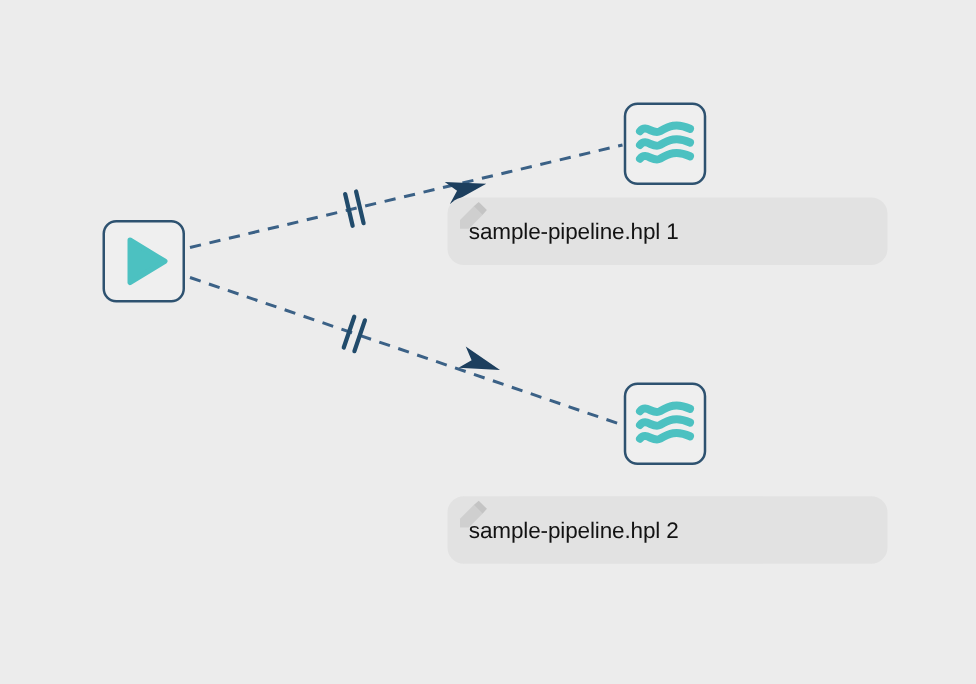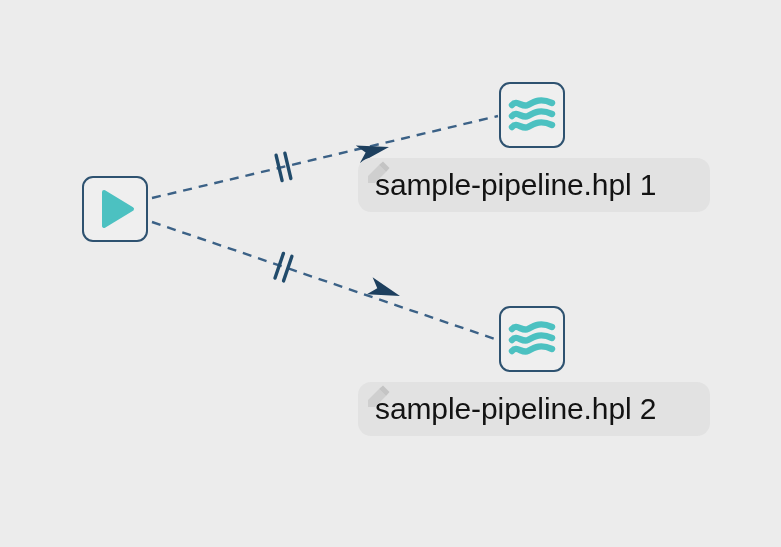--- a/index.html
+++ b/index.html
@@ -51,21 +51,21 @@
     box-sizing: border-box;
     background: #e2e2e2;
     border-radius: 13px;
     display: flex;
     align-items: center;
     padding-left: 17px;
     padding-right: 20px;
     white-space: nowrap;
   }
   .node-label .label-text {
-    font-size: 30px;
+    font-size: 18px;
     color: #131313;
     font-family: "Liberation Sans", sans-serif;
     letter-spacing: -0.1px;
   }
   
   .edit-pencil {
     position: absolute;
     left: 6px;
     top: 3px;
     width: 26px;
@@ -140,21 +140,21 @@
       <svg width="48" height="44" viewBox="0 0 48 44">
         <g fill="none" stroke="#4cc1c1" stroke-width="6.4" stroke-linecap="round" stroke-linejoin="round">
           <path d="M 4 12 C 9 6, 14 15, 20 12 C 27 8, 33 5, 44 10"></path>
           <path d="M 4 23 C 9 17, 14 26, 20 23 C 27 19, 33 16, 44 21"></path>
           <path d="M 4 34 C 9 28, 14 37, 20 34 C 27 30, 33 27, 44 32"></path>
         </g>
       </svg>
     </span>
   </div>
 
-  <div class="node-label" id="label-pipeline-2" style="left:358px; top:382px; width:352px;text-align:center;">
+  <div class="node-label" id="label-pipeline-2" style="left:358px; top:397px; width:352px;text-align:center;">
     <svg class="edit-pencil" viewBox="0 0 26 26">
       <path d="M 4 22 L 4 15 L 15 4 L 22 11 L 11 22 Z" fill="#cfcfcf"></path>
       <path d="M 15 4 L 19 0.5 L 25.5 7 L 22 11 Z" fill="#c4c4c4"></path>
     </svg>
     <span class="label-text">sample-pipeline.hpl 2</span>
   </div>
 
 </div>
 
 </body></html>

